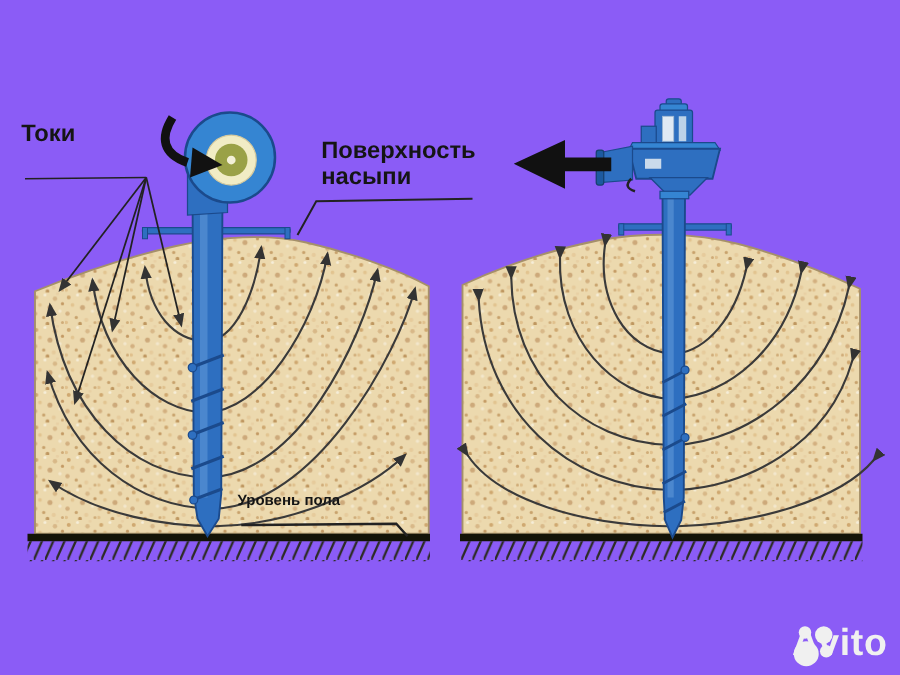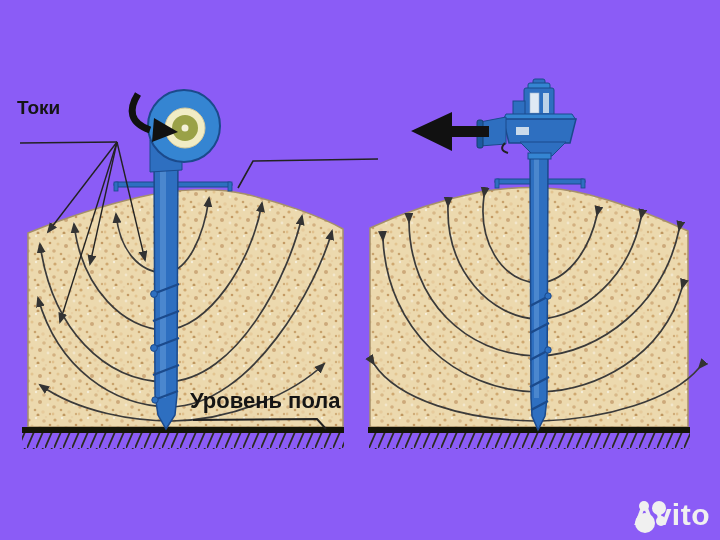--- a/index.html
+++ b/index.html
@@ -3,21 +3,21 @@
 <meta charset="utf-8">
 <style>
   html,body{margin:0;padding:0;background:#ffffff;}
   .stage{position:relative;width:720px;height:540px;background:#8b5cf6;overflow:hidden;
          font-family:"Liberation Sans", sans-serif;}
   .stage svg{position:absolute;left:0;top:0;}
   .label{position:absolute;font-weight:bold;font-size:19px;line-height:21px;
          color:var(--text-color,#151515);white-space:nowrap;}
   .label-air{left:17px;top:97px;}
   .label-surface{left:257px;top:110px;}
-  .label-floor{left:190px;top:390px;font-size:22px;}
+  .label-floor{left:190px;top:390px;font-size:12px;}
   .watermark{position:absolute;right:10px;bottom:8px;display:flex;align-items:center;gap:5px;}
   .watermark .brand{font-weight:bold;font-size:30px;color:var(--wm-color,#f0f0f0);
                     letter-spacing:0.5px;}
 </style>
 </head>
 <body>
 
 <div class="stage">
 
 <svg width="720" height="540" viewBox="0 0 720 540">
@@ -162,20 +162,24 @@
       </g>
       <polygon points="411,131 452,112 452,126 489,126 489,137 452,137 452,151" fill="#111"></polygon>
     </g>
   </g>
 </svg>
 
 <div class="label label-air">
   <div>Токи</div>
 </div>
 
+<div class="label label-surface">
+  <div>Поверхность</div>
+  <div>насыпи</div>
+</div>
 
 <div class="label label-floor">
   <span>Уровень пола</span>
 </div>
 
 <div class="watermark">
   <svg width="38" height="36" viewBox="0 0 38 36">
     <circle cx="10" cy="8" r="5" style="fill:var(--wm-color,#f0f0f0)"></circle>
     <circle cx="25" cy="10" r="7" style="fill:var(--wm-color,#f0f0f0)"></circle>
     <circle cx="11" cy="25" r="10" style="fill:var(--wm-color,#f0f0f0)"></circle>

